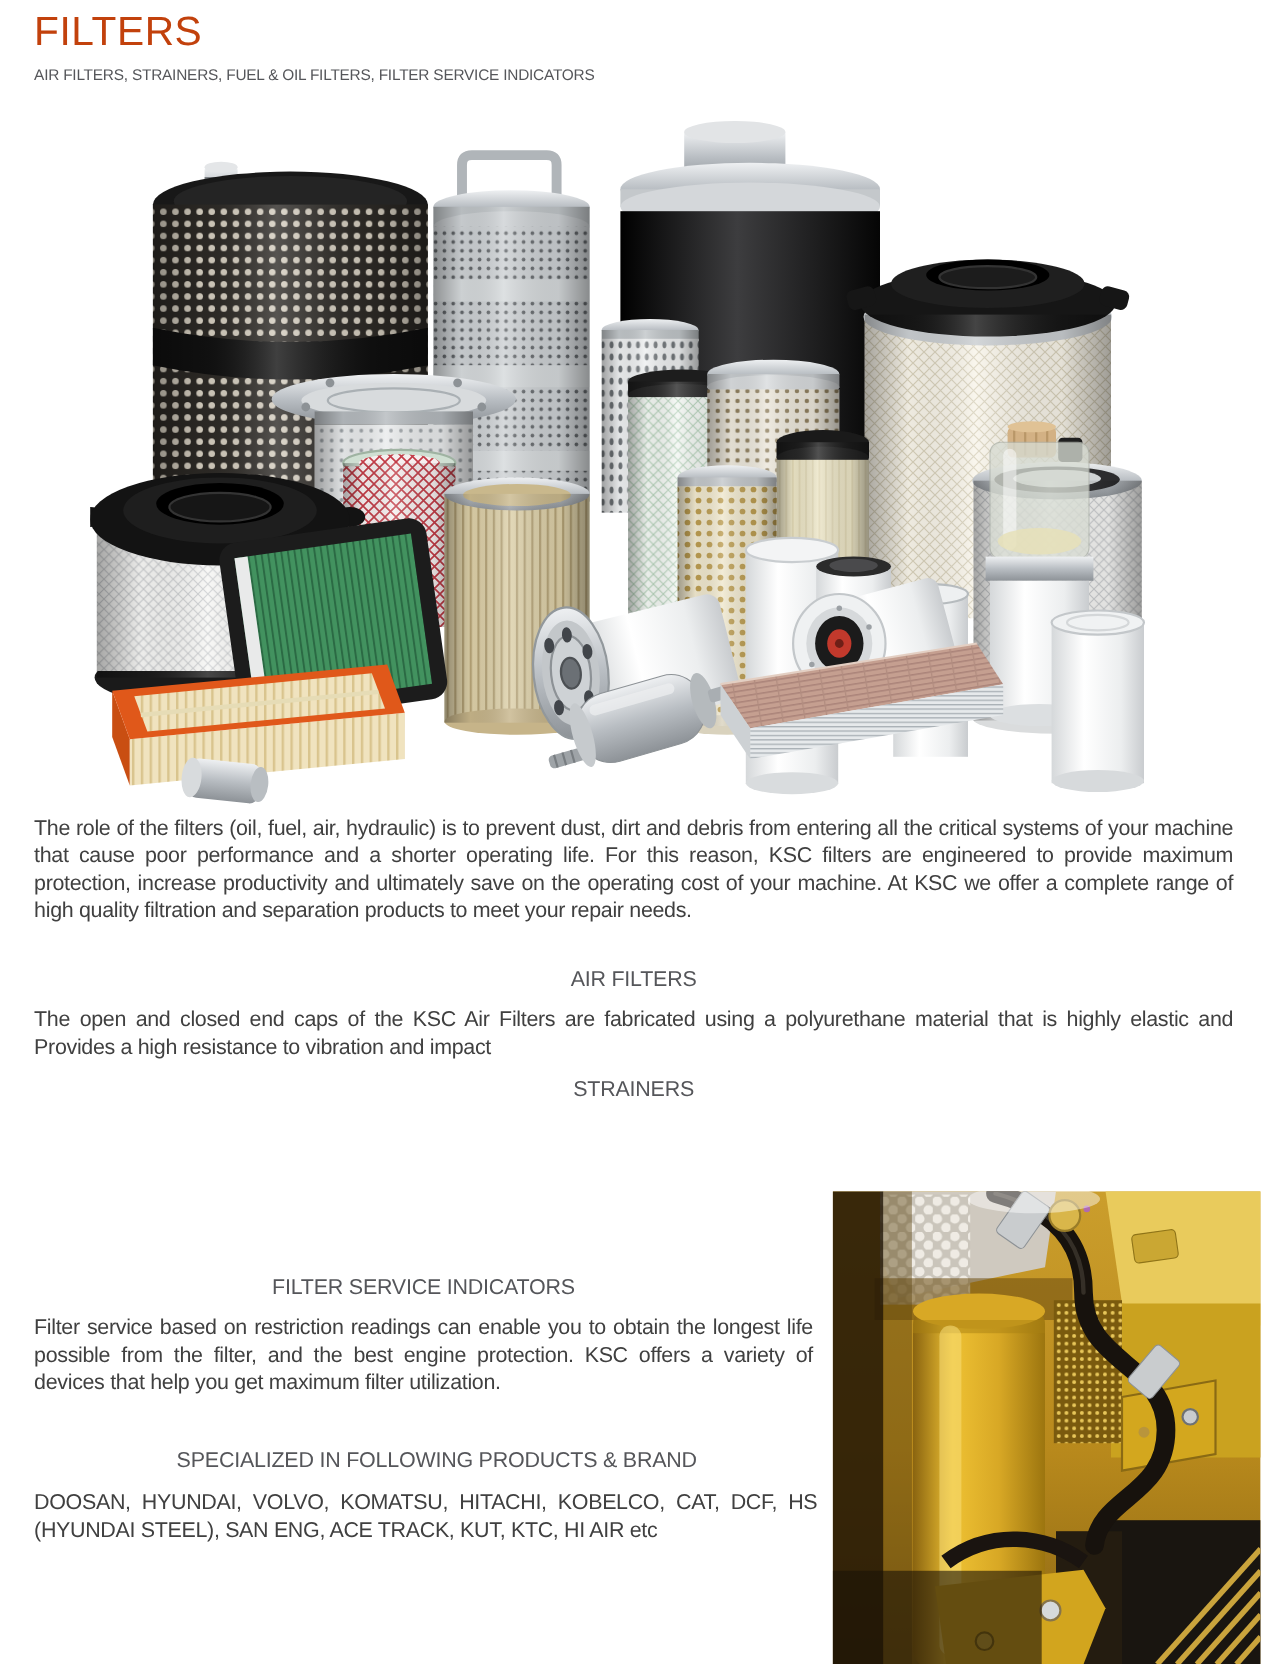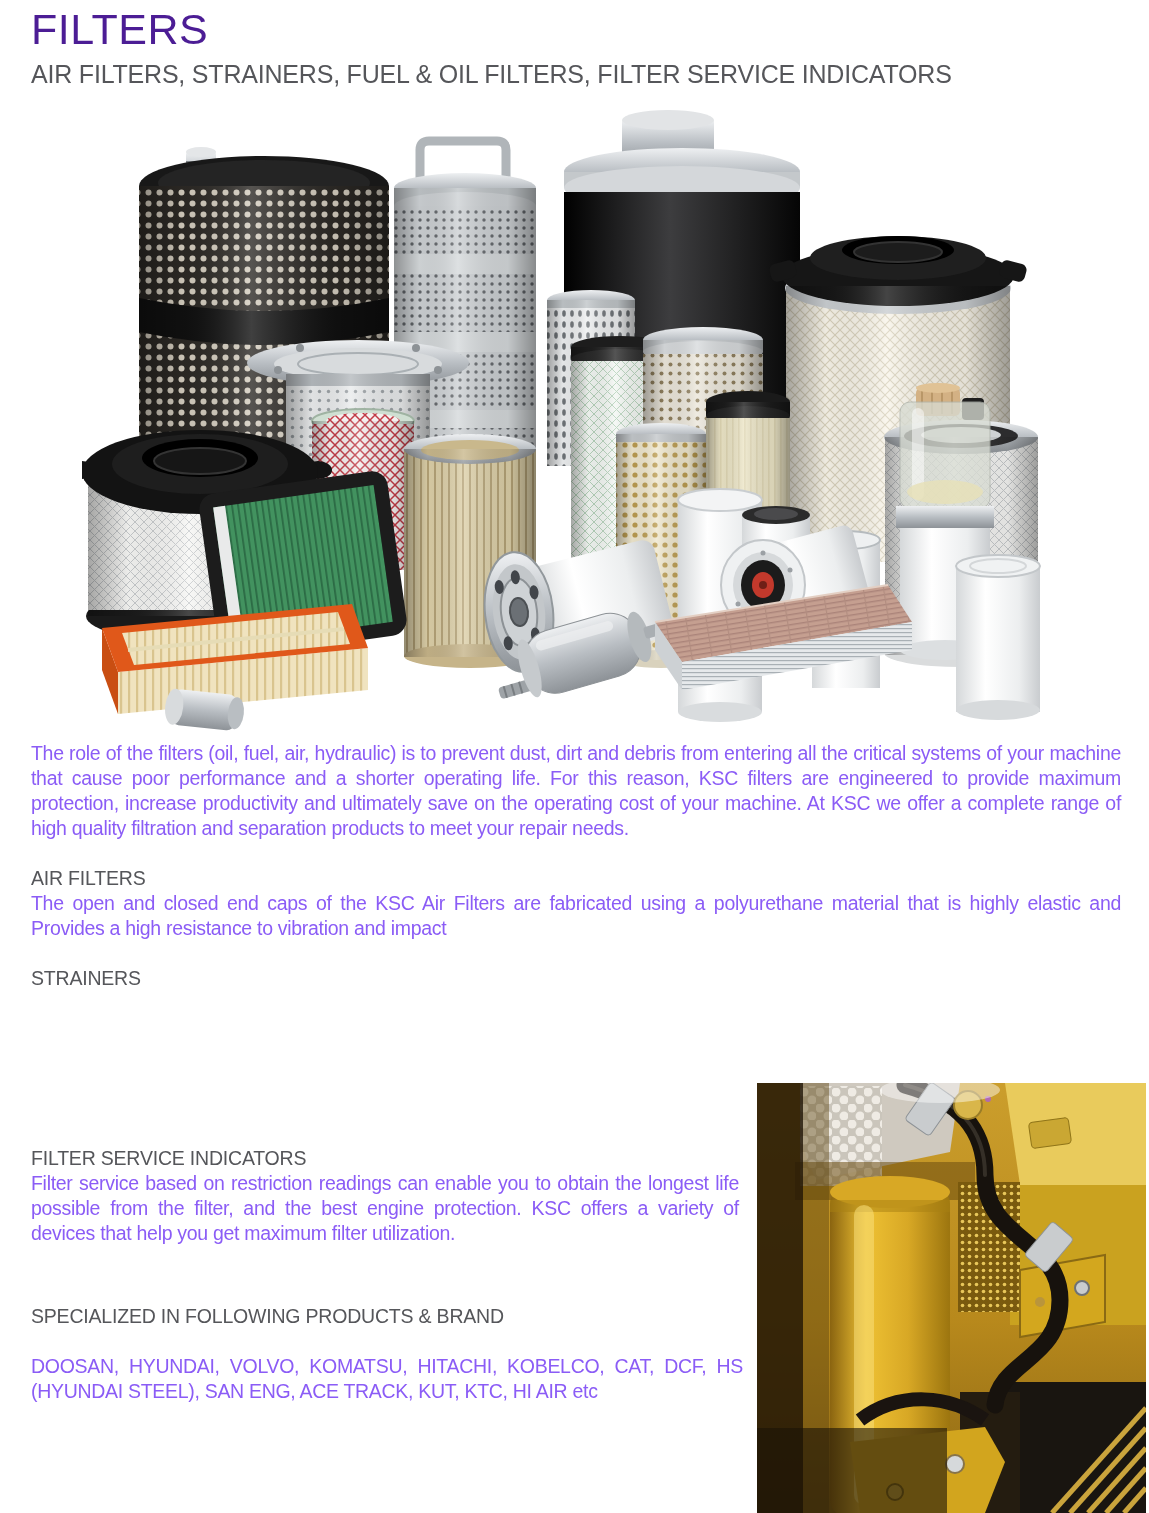--- a/index.html
+++ b/index.html
@@ -2,32 +2,32 @@
 <html><head>
 <meta charset="utf-8">
 <style>
   html,body{margin:0;padding:0;}
   body{
     width:1149px;height:1513px;position:relative;background:#ffffff;
     font-family:"Liberation Sans",sans-serif;color:#57585b;overflow:hidden;
   }
   .abs{position:absolute;}
   .page-title{
-    left:31px;top:6px;font-size:43px;font-weight:400;color:#4c1d95;
+    left:31px;top:6px;font-size:37px;font-weight:400;color:#c2410c;
     letter-spacing:.5px;line-height:46px;
   }
   .page-subtitle{
-    left:31px;top:60px;font-size:25px;color:#55565a;letter-spacing:-.2px;
+    left:31px;top:60px;font-size:14px;color:#55565a;letter-spacing:-.2px;
   }
   .para{
     font-size:19.5px;line-height:25px;letter-spacing:-.3px;
-    text-align:justify;color:#8b5cf6;margin:0;
+    text-align:justify;color:#404040;margin:0;
   }
   .sec-heading{
-    font-size:19.5px;line-height:25px;letter-spacing:-.2px;color:#55565a;margin:0;
+    font-size:19.5px;line-height:25px;letter-spacing:-.2px;color:#55565a;margin:12px;text-align:center;
   }
   .w-full{width:1090px;}
   .w-col{width:708px;}
   svg{display:block;}
 </style>
 </head>
 <body>
 
 <div class="abs page-title">FILTERS</div>
 <div class="abs page-subtitle">AIR FILTERS, STRAINERS, FUEL &amp; OIL FILTERS, FILTER SERVICE INDICATORS</div>

